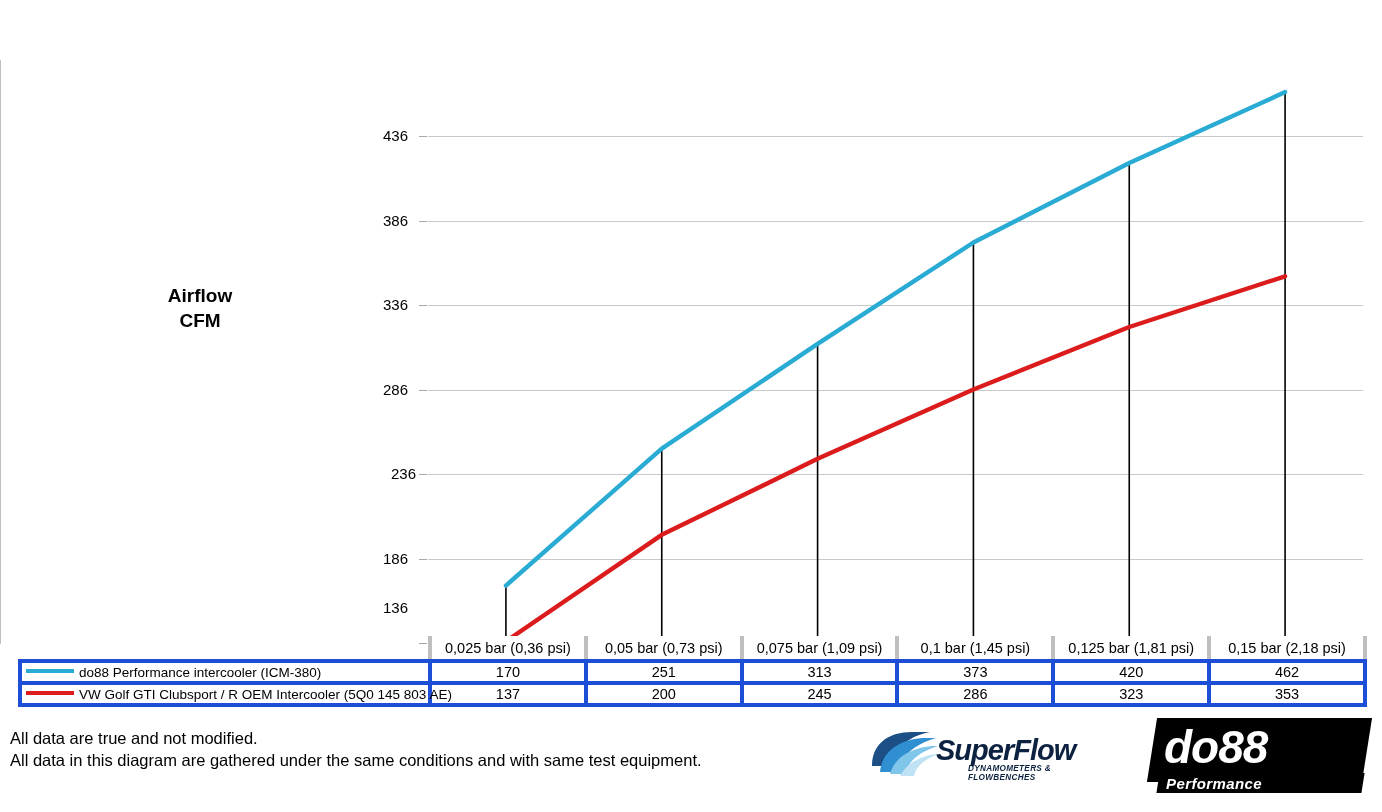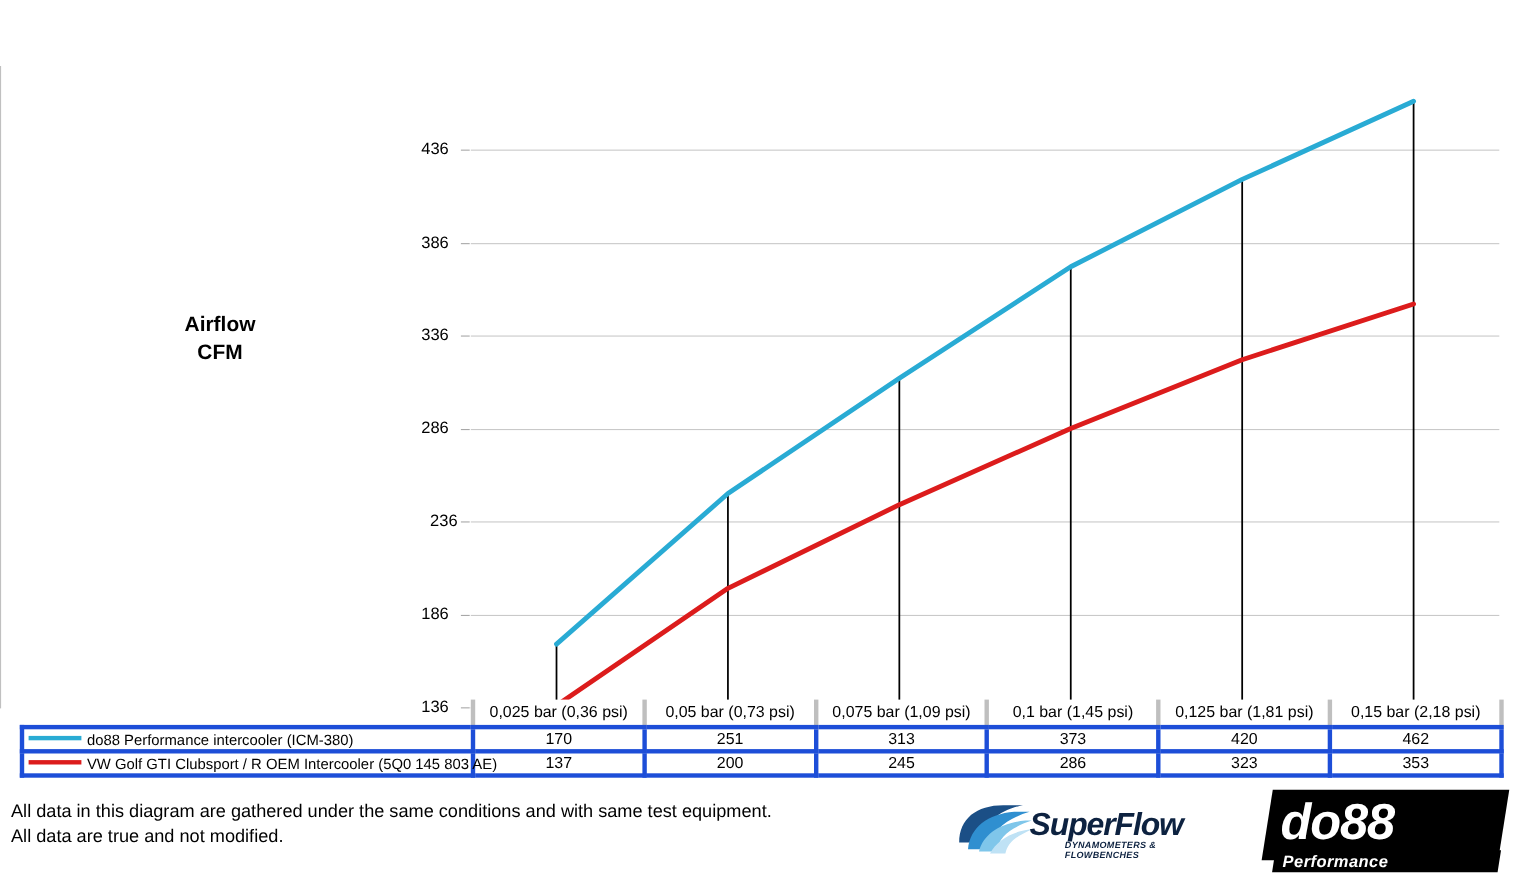--- a/index.html
+++ b/index.html
@@ -200,21 +200,21 @@
 
   <div class="axis-label">
     <div>Airflow</div>
     <div>CFM</div>
   </div>
 
   <div class="y-axis-line"></div>
   <div class="x-axis-line"></div>
 
   <div id="y-axis-ticks">
-      <div class="y-tick-label" style="left: 362px; top: 634px;">136</div>
+      <div class="y-tick-label" style="left: 362px; top: 599px;">136</div>
       <div class="y-tick-mark" style="left: 419px; top: 643px;"></div>
       <div class="y-tick-label" style="left: 362px; top: 549.507px;">186</div>
       <div class="y-tick-mark" style="left: 419px; top: 558.507px;"></div>
       <div class="y-tick-label" style="left: 370px; top: 465.014px;">236</div>
       <div class="y-tick-mark" style="left: 419px; top: 474.014px;"></div>
       <div class="y-tick-label" style="left: 362px; top: 380.522px;">286</div>
       <div class="y-tick-mark" style="left: 419px; top: 389.522px;"></div>
       <div class="y-tick-label" style="left: 362px; top: 296.029px;">336</div>
       <div class="y-tick-mark" style="left: 419px; top: 305.029px;"></div>
       <div class="y-tick-label" style="left: 362px; top: 211.536px;">386</div>
@@ -275,22 +275,22 @@
           <td style="width: 155.833px;">200</td>
           <td style="width: 155.833px;">245</td>
           <td style="width: 155.833px;">286</td>
           <td style="width: 155.833px;">323</td>
           <td style="width: 155.833px;">353</td>
         </tr>
     </tbody>
   </table>
 
   <div class="footer-note">
+    <div>All data are true and not modified.</div>
     <div>All data in this diagram are gathered under the same conditions and with same test equipment.</div>
-    <div>All data are true and not modified.</div>
   </div>
 
   <div id="superflow-logo">
     <svg width="72" height="54" viewBox="0 0 72 54">
       <path d="M6 40 C 6 18, 22 6, 46 6 L 64 6 C 44 10, 30 20, 26 40 Z" fill="#1b4f86"></path>
       <path d="M14 46 C 16 26, 32 14, 56 12 L 70 12 C 50 18, 36 28, 32 46 Z" fill="#2f8fd0"></path>
       <path d="M24 48 C 28 32, 44 22, 66 20 L 72 20 C 54 26, 42 34, 40 48 Z" fill="#7fc6ea"></path>
       <path d="M34 50 C 40 38, 54 30, 70 28 L 72 28 C 58 34, 50 40, 48 50 Z" fill="#bfe2f5"></path>
     </svg>
     <div id="sf-wordmark">SuperFlow</div>

